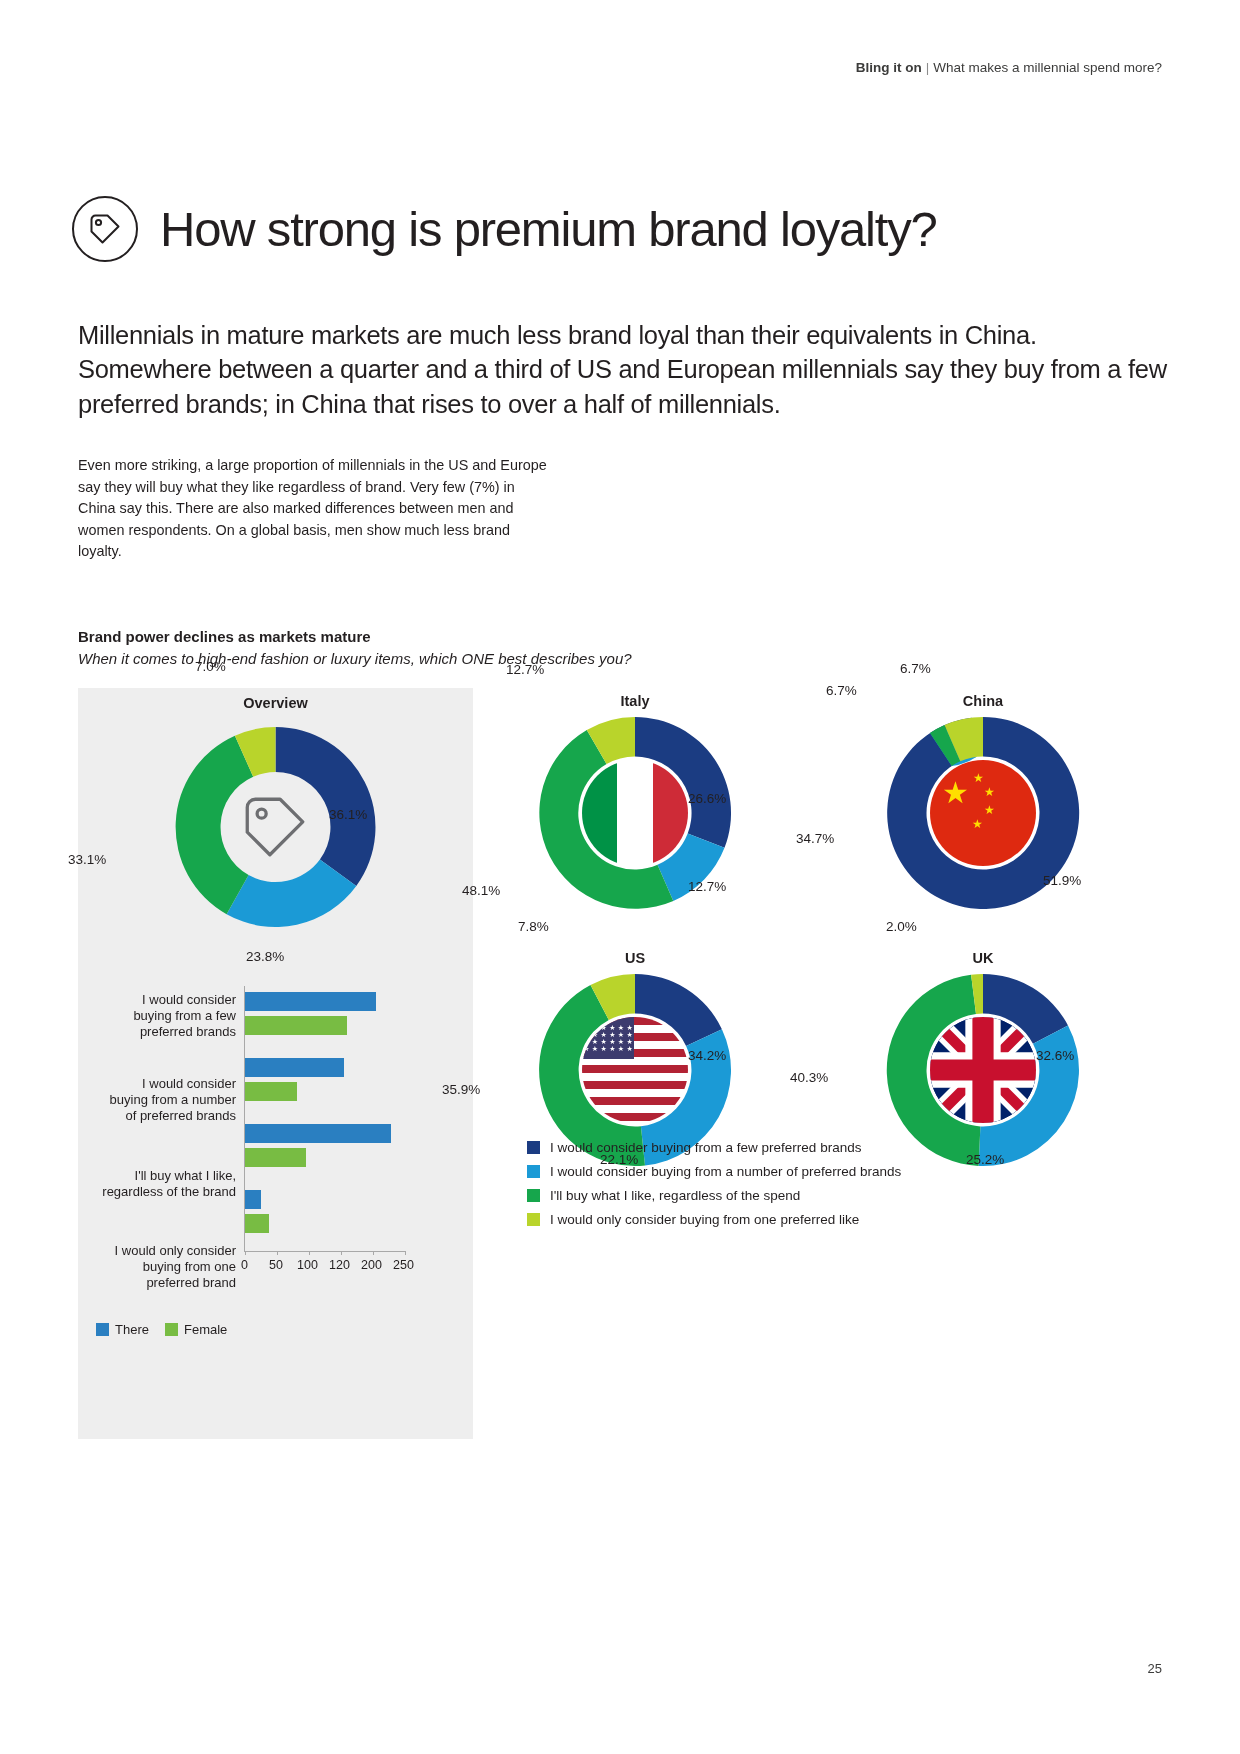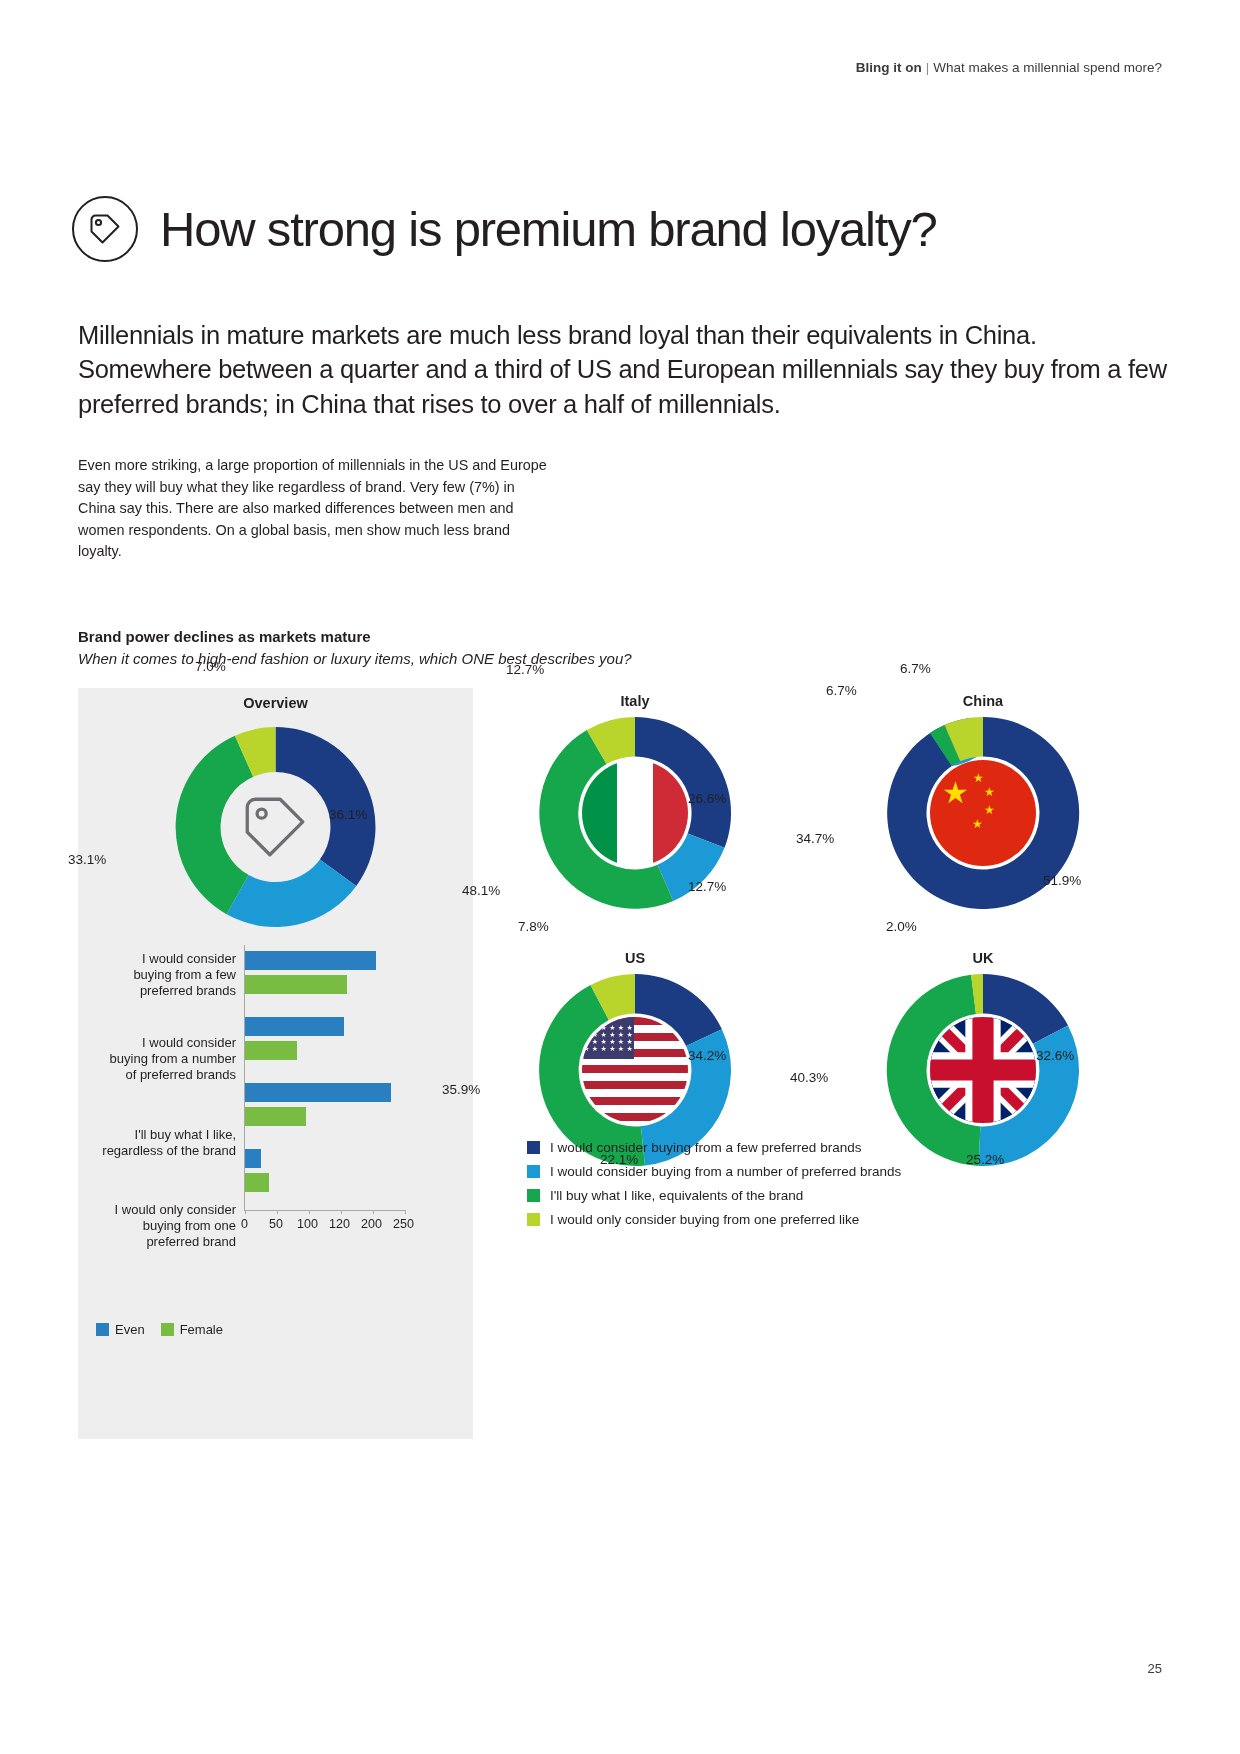--- a/index.html
+++ b/index.html
@@ -322,21 +322,21 @@
           </svg>
         </span>
       </div>
       <div class="pct" style="left:198px;top:78px;">32.6%</div>
       <div class="pct" style="left:128px;top:182px;">25.2%</div>
       <div class="pct" style="left:-48px;top:100px;">40.3%</div>
       <div class="pct" style="left:48px;top:-51px;">2.0%</div>
     </div>
   </div>
 
-  <div class="barchart" style="left:96px;top:937px;width:360px;height:290px;">
+  <div class="barchart" style="left:96px;top:978px;width:360px;height:290px;">
 
     <div class="bar-label" style="left:0;top:14px;width:140px;">
       <div>I would consider</div>
       <div>buying from a few</div>
       <div>preferred brands</div>
     </div>
     <div class="bar-label" style="left:0;top:98px;width:140px;">
       <div>I would consider</div>
       <div>buying from a number</div>
       <div>of preferred brands</div>
@@ -375,36 +375,36 @@
 
     <div class="tick" style="left:145px;top:280px;">0</div>
     <div class="tick" style="left:173px;top:280px;">50</div>
     <div class="tick" style="left:201px;top:280px;">100</div>
     <div class="tick" style="left:233px;top:280px;">120</div>
     <div class="tick" style="left:265px;top:280px;">200</div>
     <div class="tick" style="left:297px;top:280px;">250</div>
   </div>
 
   <div class="legend-mf" style="left:96px;top:1322px;">
-    <span><span class="sw" style="background:#2a7fc1"></span><span>Even</span></span>
+    <span><span class="sw" style="background:#2a7fc1"></span><span>There</span></span>
     <span><span class="sw" style="background:#78bc43"></span><span>Female</span></span>
   </div>
 
   <div class="legend-main">
     <div class="item">
       <span class="sw" style="background:#1b3c82"></span>
       <span>I would consider buying from a few preferred brands</span>
     </div>
     <div class="item">
       <span class="sw" style="background:#1b9ad6"></span>
       <span>I would consider buying from a number of preferred brands</span>
     </div>
     <div class="item">
       <span class="sw" style="background:#16a64c"></span>
-      <span>I'll buy what I like, equivalents of the brand</span>
+      <span>I'll buy what I like, regardless of the spend</span>
     </div>
     <div class="item">
       <span class="sw" style="background:#b9d42b"></span>
       <span>I would only consider buying from one preferred like</span>
     </div>
   </div>
 
   <div class="page-num">25</div>
 </div>
 

